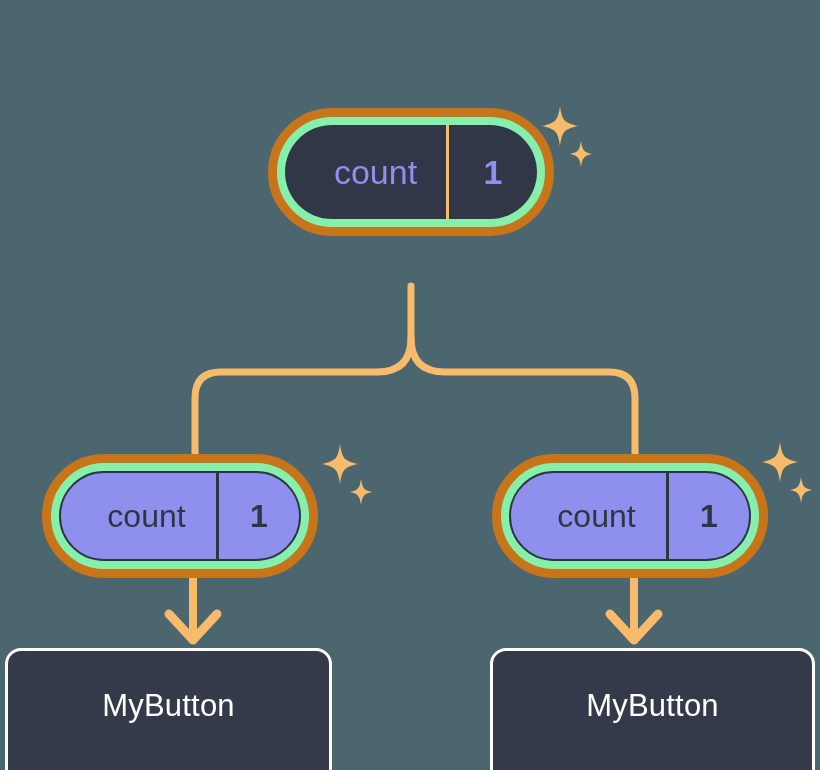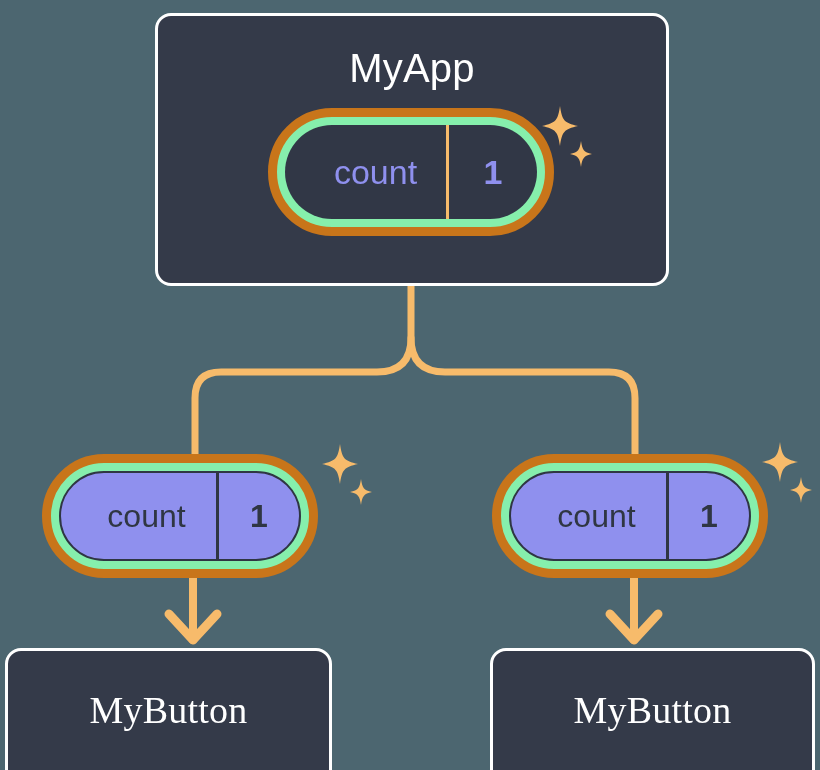--- a/index.html
+++ b/index.html
@@ -42,21 +42,21 @@
     letter-spacing: .2px;
     white-space: nowrap;
   }
 
   #card-myapp { left: 155px; top: 13px; width: 514px; height: 273px; }
   #card-myapp .card-title { top: 30px; font-size: 40px; }
 
   .btn-card { height: 140px; }
   #card-mybutton-left  { left: 5px;   top: 648px; width: 327px; }
   #card-mybutton-right { left: 490px; top: 648px; width: 325px; }
-  .btn-card .card-title { top: 37px; font-size: 38px; font-family: Liberation Serif, serif; }
+  .btn-card .card-title { top: 37px; font-size: 31px; }
 
   
   .pill {
     position: absolute;
     box-sizing: border-box;
     display: flex;
     align-items: stretch;
     border-radius: 999px;
     z-index: 3;
     
@@ -142,23 +142,20 @@
       <path d="M 193 578 L 193 640" fill="none" stroke="#f7bb6b" stroke-width="8" stroke-linecap="round"></path>
       <path d="M 169 614 L 193 640 L 217 614" fill="none" stroke="#f7bb6b" stroke-width="9" stroke-linecap="round" stroke-linejoin="round"></path>
     </g>
 
     <g>
       <path d="M 634 578 L 634 640" fill="none" stroke="#f7bb6b" stroke-width="8" stroke-linecap="round"></path>
       <path d="M 610 614 L 634 640 L 658 614" fill="none" stroke="#f7bb6b" stroke-width="9" stroke-linecap="round" stroke-linejoin="round"></path>
     </g>
   </svg>
 
-  <div class="card" id="card-myapp">
-    <div class="card-title">MyApp</div>
-  </div>
 
   <div class="pill" id="pill-myapp">
     <div class="pill-inner">
       <div class="pill-cell pill-key">count</div>
       <div class="pill-cell pill-val">1</div>
     </div>
   </div>
 
   <svg class="sparkle-group" id="sparkle-myapp" width="58" height="66" viewBox="0 0 58 66">
     <path d="M22 2 C24 16 26 19 40 22 C26 25 24 28 22 42 C20 28 18 25 4 22 C18 19 20 16 22 2 Z" fill="#f7bb6b"></path>

